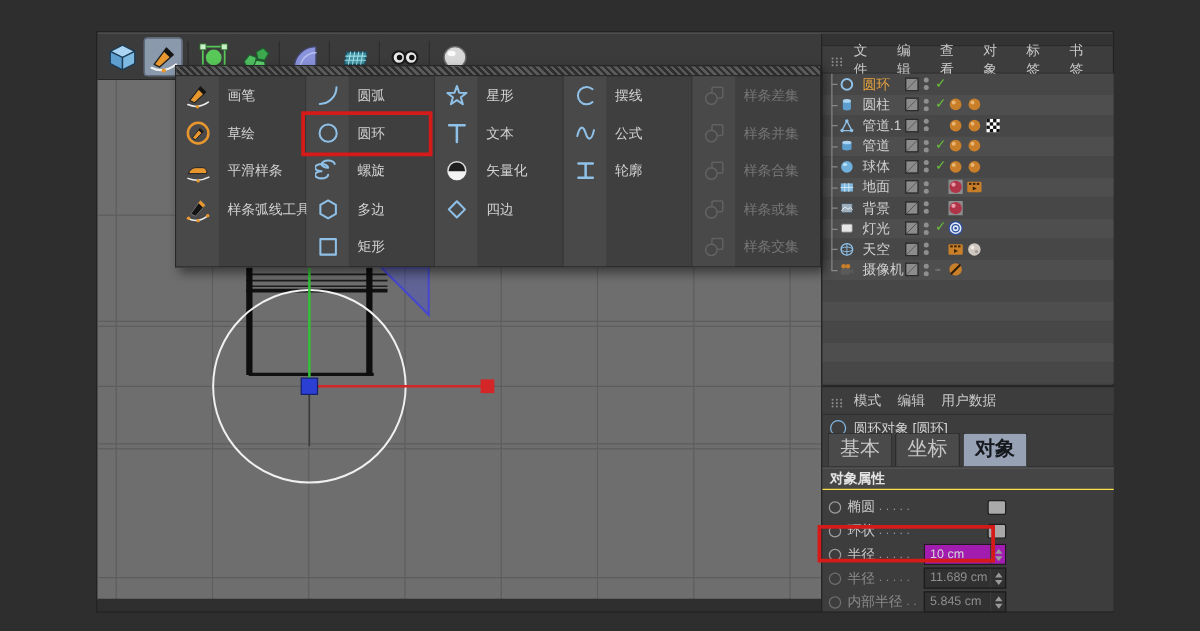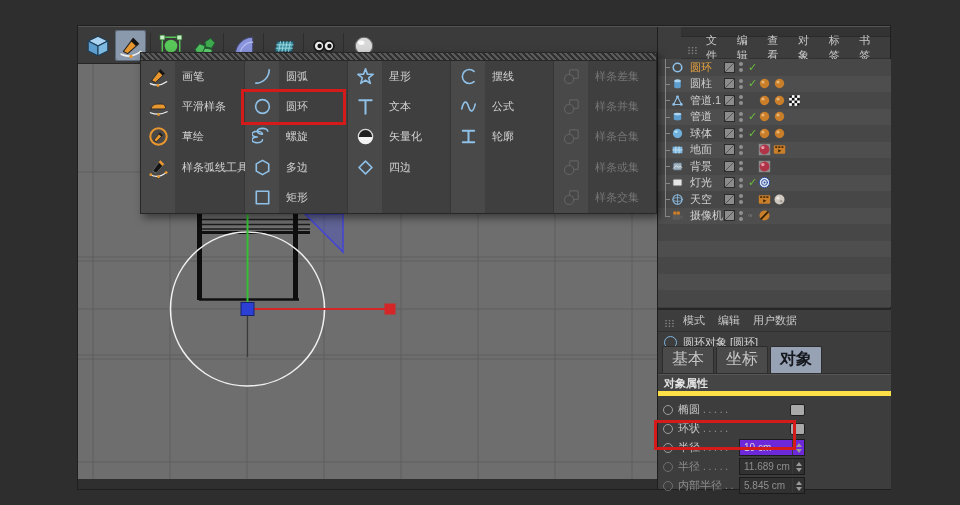--- a/index.html
+++ b/index.html
@@ -28,21 +28,21 @@
   .menu-col{width:103px;position:relative;border-right:1px solid #363636;}
   .menu-col:last-child{border-right:none;text-align:center;}
   .menu-col::before{content:"";position:absolute;left:0;top:0;bottom:0;width:34px;background:#494949;}
   .menu-item{position:relative;height:30.4px;display:flex;align-items:center;}
   .menu-item .ic{width:34px;height:24px;display:flex;align-items:center;justify-content:center;flex:0 0 34px;}
   .menu-item .ic svg{width:21px;height:21px;}
   .menu-item .lbl{font-size:11px;color:#d2d2d2;padding-left:7px;white-space:nowrap;}
   .menu-item.disabled .lbl{color:#767676;}
   
   .right-panel{position:absolute;left:579px;top:0;width:233px;height:462px;background:#3d3d3d;
-               border-left:1px solid #1e1e1e;box-sizing:border-box;padding-left:23px;}
+               border-left:1px solid #1e1e1e;box-sizing:border-box;}
   .panel-top{height:9px;background:#333;border-bottom:1px solid #2a2a2a;}
   .menubar{height:21px;display:flex;align-items:center;padding-left:5px;background:#3d3d3d;
            border-bottom:1px solid #303030;}
   .menubar .m{font-size:11px;color:#c9c9c9;margin-right:13px;}
   .grip{width:13px;height:11px;margin-right:7px;flex:0 0 13px;}
   
   .om-rows{position:absolute;left:0;top:32px;width:233px;}
   .om-row{height:16.5px;display:flex;align-items:center;position:relative;font-size:11px;}
   .om-row:nth-child(odd){background:#474747;}
   .om-row:nth-child(even){background:#4e4e4e;}
@@ -68,29 +68,29 @@
   .attr{position:absolute;left:0;top:281px;width:233px;bottom:0;background:#3d3d3d;
         border-top:2px solid #262626;}
   .attr-title{height:21px;display:flex;align-items:center;padding-left:6px;}
   .attr-title .ring{width:11px;height:11px;border:1.8px solid #7fb5e0;border-radius:50%;margin-right:6px;}
   .attr-title .t{font-size:11px;color:#d6d6d6;}
   .tabs{height:20px;display:flex;align-items:flex-end;padding-left:4px;border-bottom:1px solid #2e2e2e;}
   .tab{font-size:16px;color:#c6c6c6;background:#4a4a4a;border:1px solid #2c2c2c;border-bottom:none;
        padding:2px 9px 3px;margin-right:2px;border-radius:2px 2px 0 0;}
   .tab.active{background:#97a2b4;color:#15181d;font-weight:bold;}
   .sect{height:16px;line-height:16px;background:#454545;border-top:1px solid #565656;
-        border-bottom:5px solid #fde047;font-size:11px;font-weight:bold;color:#e2e2e2;padding-left:6px;}
+        border-bottom:1px solid #fde047;font-size:11px;font-weight:bold;color:#e2e2e2;padding-left:6px;}
   .props{padding:4px 0 0 5px;}
   .prop-row{height:19px;display:flex;align-items:center;width:142px;}
   .pring{width:8px;height:8px;border:1.6px solid #9d9d9d;border-radius:50%;margin-right:5px;flex:0 0 8px;}
   .prop-row.disabled .pring{border-color:#6e6e6e;}
   .plabel{font-size:11px;color:#c6c6c6;white-space:nowrap;}
   .pleader{font-size:10px;color:#9a9a9a;flex:1;padding:0 3px;white-space:nowrap;overflow:hidden;}
   .prop-row.disabled .plabel,.prop-row.disabled .pleader{color:#8b8b8b;}
-  .pbox{width:64px;height:15px;background:#6d28d9;border:1px solid #1c1c1c;display:flex;
+  .pbox{width:64px;height:15px;background:#a21caf;border:1px solid #1c1c1c;display:flex;
         align-items:center;flex:0 0 64px;}
   .pbox .val{font-size:10px;color:#d6d6d6;padding-left:4px;flex:1;white-space:nowrap;}
   .pbox .step{width:11px;height:100%;border-left:1px solid #3a3a3a;display:flex;flex-direction:column;
               align-items:center;justify-content:center;}
   .step b{display:block;width:0;height:0;border-left:3px solid transparent;border-right:3px solid transparent;}
   .step .u{border-bottom:4px solid #9a9a9a;margin-bottom:2px;}
   .step .d{border-top:4px solid #9a9a9a;}
   .prop-row.disabled .pbox{background:#313131;}
   .prop-row.disabled .val{color:#8f8f8f;}
   .pcheck{width:13px;height:10px;background:#a9a9a9;border:1px solid #1f1f1f;border-radius:2px;
@@ -660,36 +660,36 @@
                 <path d="M13 3.5 L17.5 8 L15.3 10 L11 5.7Z" fill="#141414" stroke="none"></path>
                 <path d="M2.5 18.5 q8.5 4 17 -2" stroke="#eee" stroke-width="1.4"></path>
                 <circle cx="10.5" cy="20.4" r="1.5" fill="#e8962e" stroke="none"></circle>
               </svg>
             </span>
             <span class="lbl">画笔</span>
           </div>
           <div class="menu-item">
             <span class="ic">
               <svg viewBox="0 0 22 22" width="100%" height="100%" fill="none" stroke="#8fc1e8" stroke-width="1.7" stroke-linecap="round" stroke-linejoin="round">
+                <circle cx="11" cy="11" r="8.6" stroke="#e8962e" stroke-width="2.1"></circle>
+                <path d="M6.5 14.5 L12.5 7 L15.3 9.8 L8.8 16.5Z" fill="#e8962e" stroke="#222" stroke-width="0.8"></path>
+                <path d="M12.5 7 L15.3 9.8 L13.9 11 L11.2 8.4Z" fill="#141414" stroke="none"></path>
+              </svg>
+            </span>
+            <span class="lbl">草绘</span>
+          </div>
+          <div class="menu-item">
+            <span class="ic">
+              <svg viewBox="0 0 22 22" width="100%" height="100%" fill="none" stroke="#8fc1e8" stroke-width="1.7" stroke-linecap="round" stroke-linejoin="round">
                 <path d="M3 13.5 h15 a3.6 3.6 0 0 0 -3.2 -5 h-5.3 c-3.5 0 -5.5 2 -6.5 5z" fill="#e8962e" stroke="#222" stroke-width="0.8"></path>
                 <path d="M2.5 17.5 q9 3.5 17.5 -1" stroke="#eee" stroke-width="1.3"></path>
                 <circle cx="11" cy="19.6" r="1.4" fill="#e8962e" stroke="none"></circle>
               </svg>
             </span>
             <span class="lbl">平滑样条</span>
-          </div>
-          <div class="menu-item">
-            <span class="ic">
-              <svg viewBox="0 0 22 22" width="100%" height="100%" fill="none" stroke="#8fc1e8" stroke-width="1.7" stroke-linecap="round" stroke-linejoin="round">
-                <circle cx="11" cy="11" r="8.6" stroke="#e8962e" stroke-width="2.1"></circle>
-                <path d="M6.5 14.5 L12.5 7 L15.3 9.8 L8.8 16.5Z" fill="#e8962e" stroke="#222" stroke-width="0.8"></path>
-                <path d="M12.5 7 L15.3 9.8 L13.9 11 L11.2 8.4Z" fill="#141414" stroke="none"></path>
-              </svg>
-            </span>
-            <span class="lbl">草绘</span>
           </div>
           <div class="menu-item">
             <span class="ic">
               <svg viewBox="0 0 22 22" width="100%" height="100%" fill="none" stroke="#8fc1e8" stroke-width="1.7" stroke-linecap="round" stroke-linejoin="round">
                 <path d="M5 14.5 L13 3.5 L17 7.5 L9 16.5Z" fill="#141414" stroke="#777" stroke-width="0.7"></path>
                 <path d="M13 3.5 L17 7.5 L15 9.4 L11.2 5.6Z" fill="#e8962e" stroke="none"></path>
                 <path d="M2.5 18.5 q8.5 4.5 17 -2.5" stroke="#eee" stroke-width="1.2"></path>
                 <g fill="#e8962e" stroke="none">
                   <circle cx="3" cy="18.5" r="1.5"></circle>
                   <circle cx="11" cy="20.6" r="1.5"></circle>

